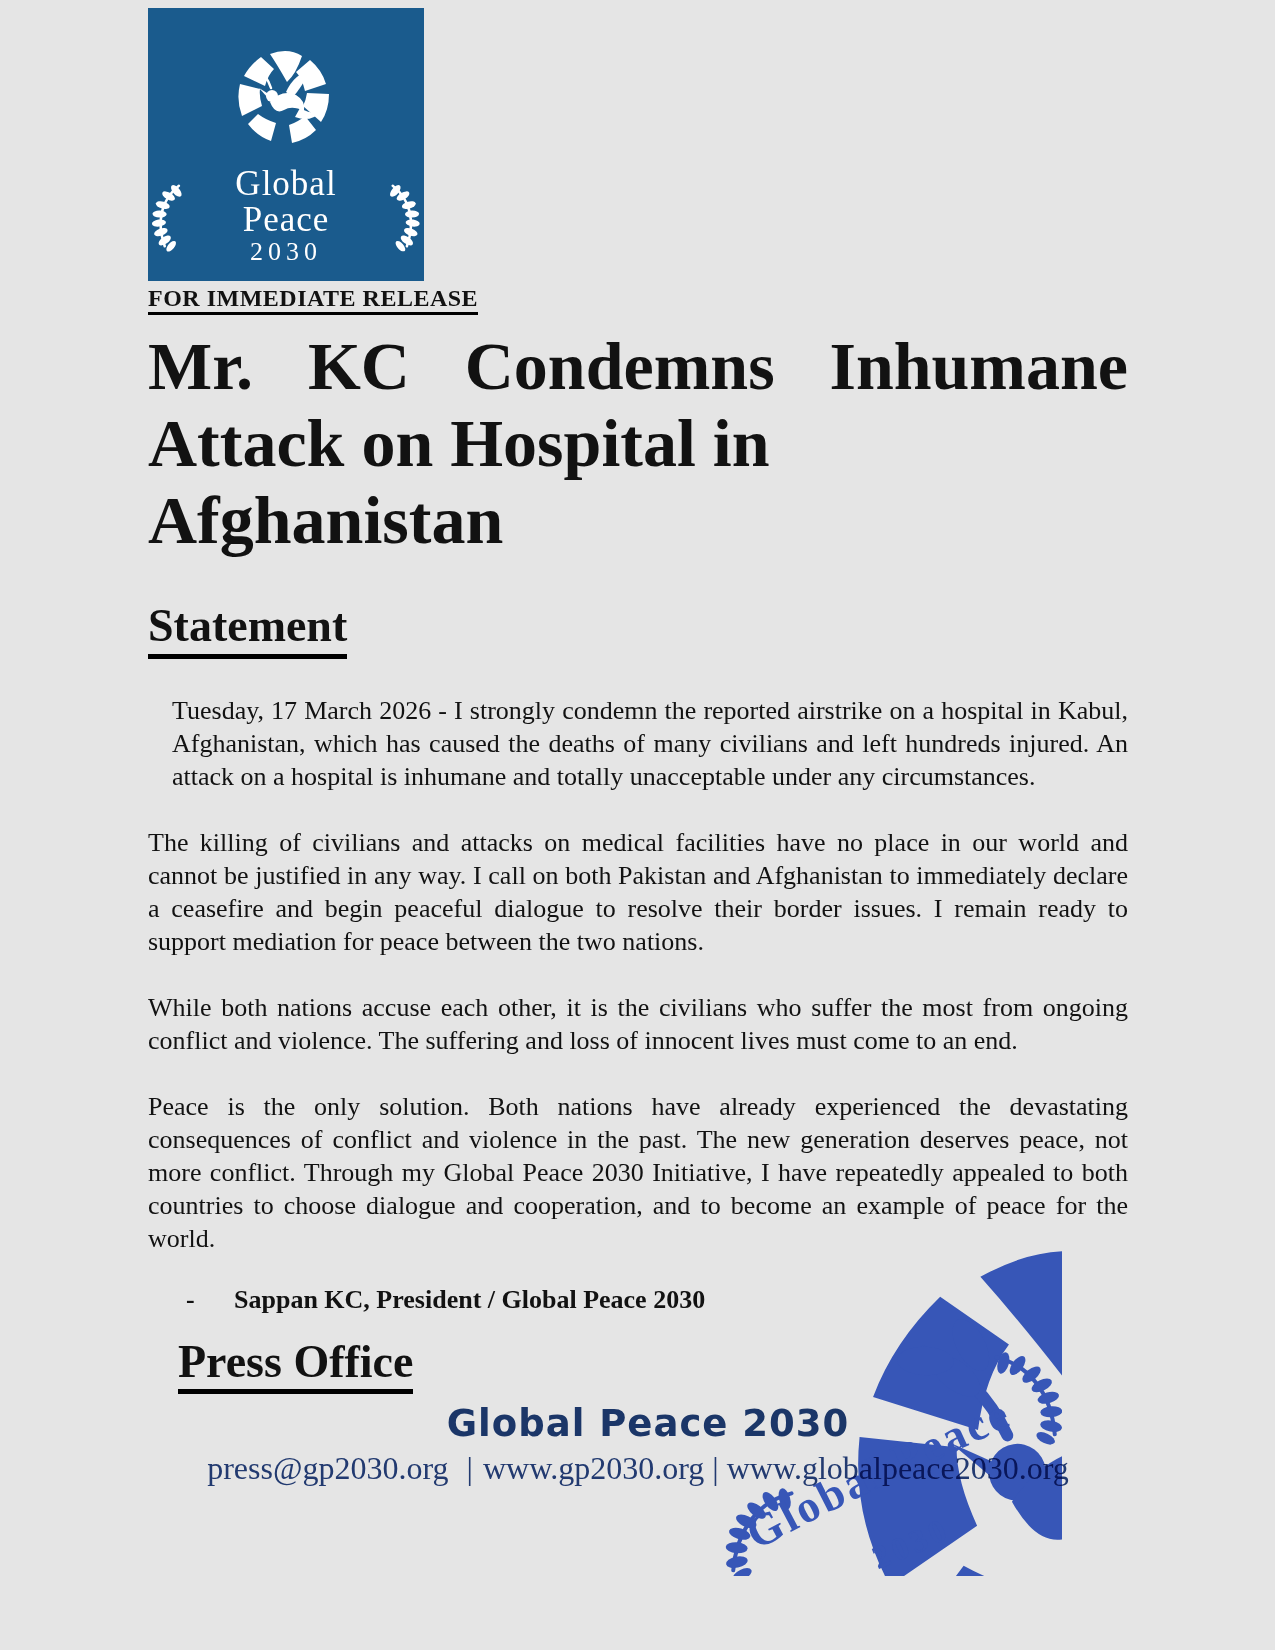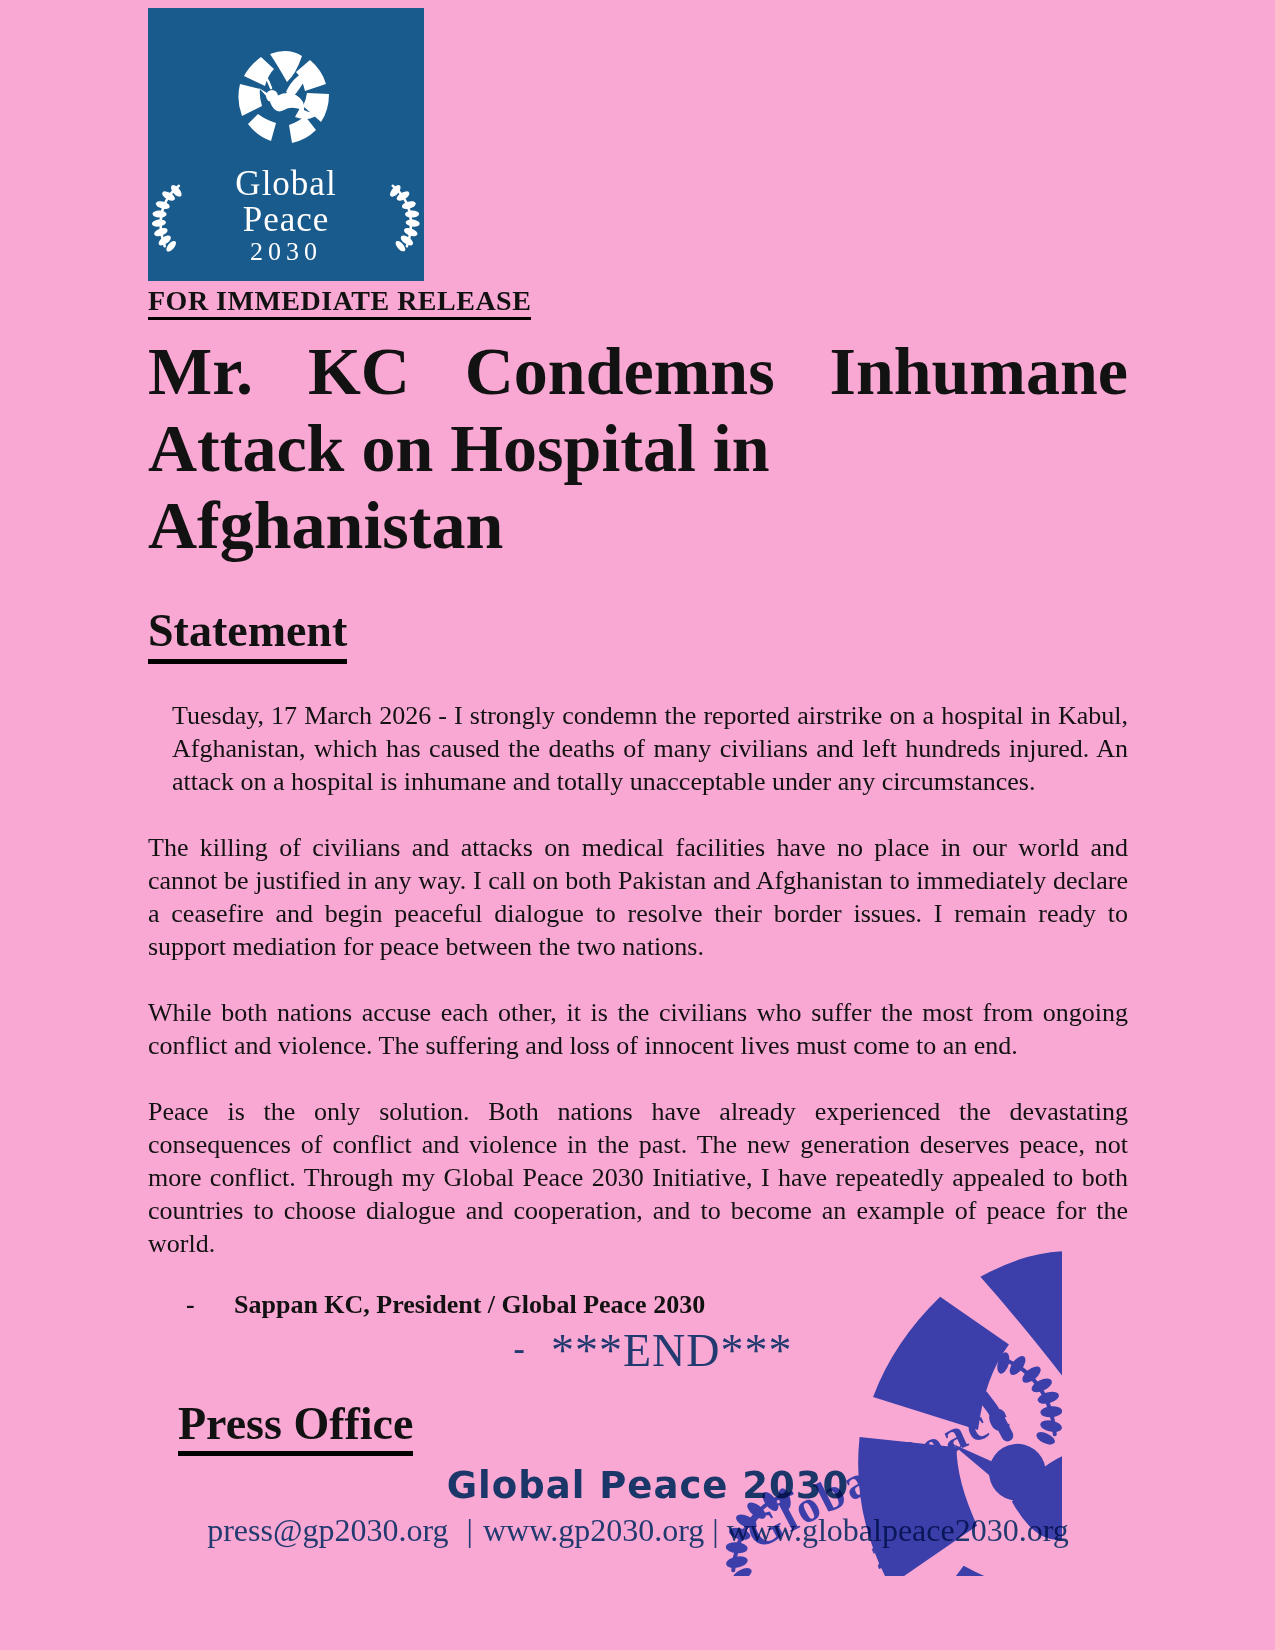--- a/index.html
+++ b/index.html
@@ -1,35 +1,35 @@
 <!DOCTYPE html>
 <html><head>
 <meta charset="utf-8">
 <style>
   html,body{margin:0;padding:0;background:#ffffff;}
   .page{
-    position:relative;width:1275px;height:1650px;background:#f9a8d4;
+    position:relative;width:1275px;height:1650px;background:#e5e5e5;
     font-family:"Liberation Serif", serif;color:#121212;overflow:hidden;
   }
   .content{padding:0 147px 0 148px;}
 
   
   .logo-box{
     width:276px;height:273px;margin-top:8px;background:#1a5b8d;color:#ffffff;
     display:flex;flex-direction:column;align-items:center;justify-content:flex-start;
   }
   .logo-emblem{width:126px;height:120px;margin-top:36px;}
   .logo-bottom{display:flex;align-items:center;justify-content:center;margin-top:2px;}
   .logo-laurel{width:40px;height:86px;}
   .logo-words{text-align:center;margin:0 4px;}
   .logo-name{font-size:35px;letter-spacing:1px;line-height:36px;}
   .logo-year{font-size:26px;letter-spacing:5px;line-height:28px;}
 
   
-  .release{margin-top:4px;font-size:28px;font-weight:bold;letter-spacing:.5px;}
+  .release{margin-top:4px;font-size:24px;font-weight:bold;letter-spacing:.5px;}
   .release span{border-bottom:3px solid #000;padding-bottom:1px;}
   .title{margin:16px 0 0 0;font-size:68px;font-weight:bold;line-height:77px;}
   .title-l1{display:block;text-align:justify;text-align-last:justify;}
   .title-l2{display:block;}
   .statement{margin-top:40px;font-size:46px;font-weight:bold;}
   .statement span{border-bottom:5px solid #000;padding-bottom:3px;}
 
   
   p.body-par{font-size:26px;line-height:33px;text-align:justify;margin:33px 0 0 0;}
   p.first{margin-top:42px;margin-left:24px;}
@@ -141,23 +141,20 @@
     <p class="body-par first">Tuesday, 17 March 2026 - I strongly condemn the reported airstrike on a hospital in Kabul, Afghanistan, which has caused the deaths of many civilians and left hundreds injured. An attack on a hospital is inhumane and totally unacceptable under any circumstances.</p>
     <p class="body-par">The killing of civilians and attacks on medical facilities have no place in our world and cannot be justified in any way. I call on both Pakistan and Afghanistan to immediately declare a ceasefire and begin peaceful dialogue to resolve their border issues. I remain ready to support mediation for peace between the two nations.</p>
     <p class="body-par">While both nations accuse each other, it is the civilians who suffer the most from ongoing conflict and violence. The suffering and loss of innocent lives must come to an end.</p>
     <p class="body-par">Peace is the only solution. Both nations have already experienced the devastating consequences of conflict and violence in the past. The new generation deserves peace, not more conflict. Through my Global Peace 2030 Initiative, I have repeatedly appealed to both countries to choose dialogue and cooperation, and to become an example of peace for the world.</p>
 
     <div class="attribution">
       <span class="dash">-</span>
       <span>Sappan KC, President / Global Peace 2030</span>
     </div>
 
-    <div class="end-line">
-      <span class="dash">-</span><span class="marker">***END***</span>
-    </div>
 
     <div class="press-office">
       <span>Press Office</span>
     </div>
     <div class="org-line">Global Peace 2030</div>
     <div class="contact">
       <span>press@gp2030.org</span><span class="sep1">|</span><span>www.gp2030.org</span><span class="sep2">|</span><span>www.globalpeace2030.org</span>
     </div>
   </div>
 

